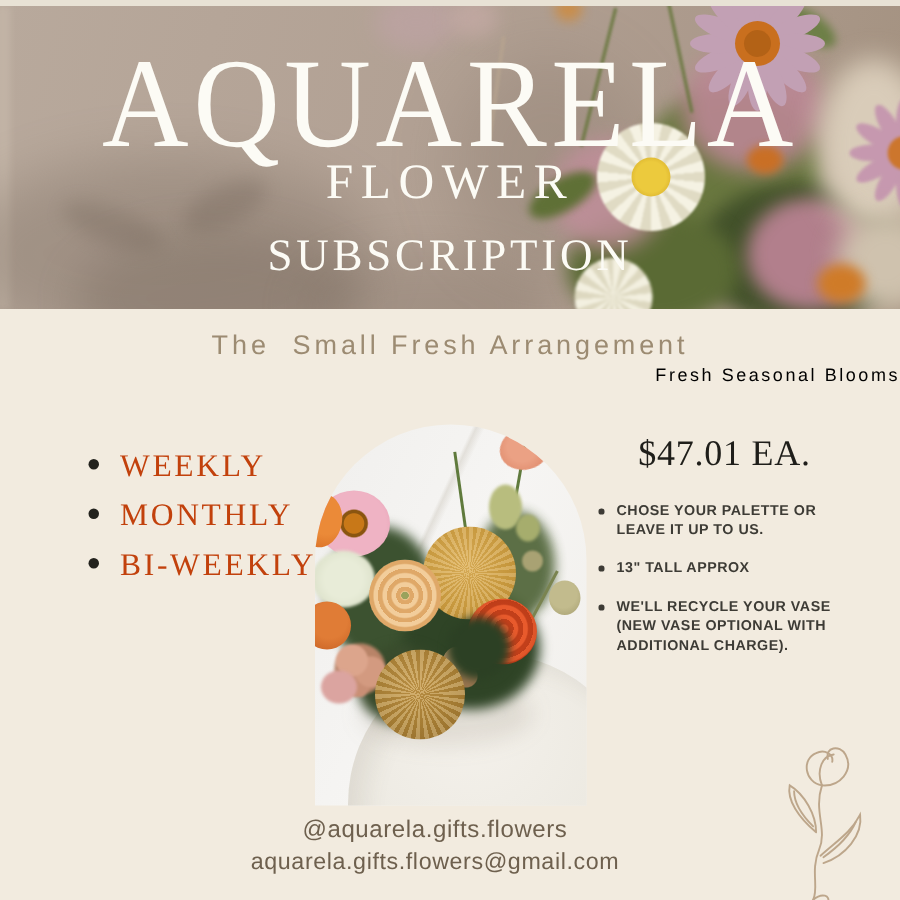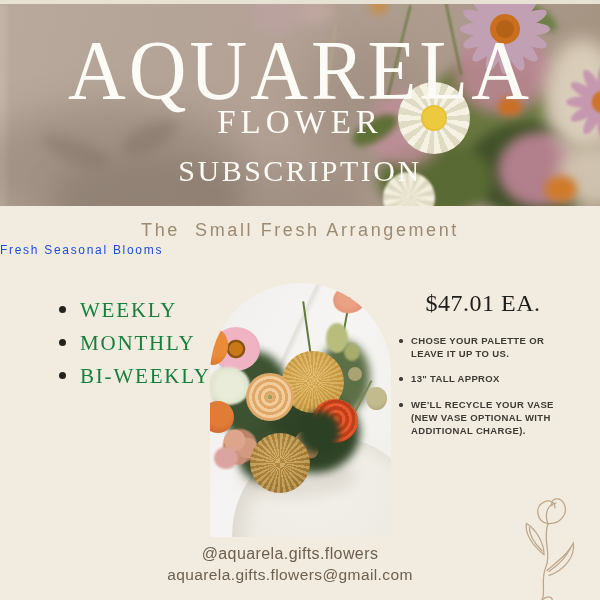--- a/index.html
+++ b/index.html
@@ -20,24 +20,24 @@
   
   .title-block{ position:absolute; left:0; top:0; width:100%; z-index:5; text-align:center;
     font-family:"Liberation Serif","DejaVu Serif",serif; color:#fcfbf5; }
   .brand-title{ position:absolute; left:0; width:100%; top:26px; font-size:80px; line-height:1;
     font-weight:400; letter-spacing:3px; transform:scaleY(1.06); }
   .brand-sub1{ position:absolute; left:0; width:100%; top:100px; font-size:33px; letter-spacing:5px; font-weight:400;text-align:center;}
   .brand-sub2{ position:absolute; left:0; width:100%; top:150px; font-size:30px; letter-spacing:2.5px; font-weight:400;}
   
   .section-heading{ position:absolute; left:0; top:216px; width:100%; text-align:center;
     font-size:18px; letter-spacing:2.6px; color:#9c8b72; white-space:pre; }
-  .section-subheading{ position:absolute; left:0; top:239px; width:100%; text-align:left;
-    font-size:12px; letter-spacing:1.7px; color:#1d4ed8; }
+  .section-subheading{ position:absolute; left:0; top:239px; width:100%; text-align:right;
+    font-size:12px; letter-spacing:1.7px; color:#000000; }
   .freq-list{ position:absolute; left:57px; top:294px; list-style:none;
-    font-family:"Liberation Serif","DejaVu Serif",serif; color:#15803d; }
+    font-family:"Liberation Serif","DejaVu Serif",serif; color:#c2410c; }
   .freq-list li{ position:relative; padding-left:23px; font-size:21px; letter-spacing:1.8px;
     margin-bottom:8px; }
   .freq-list li::before{ content:""; position:absolute; left:2px; top:8px; width:7px; height:7px;
     border-radius:50%; background:#23221d; }
   .price{ position:absolute; left:402px; top:286px; width:162px; text-align:center;
     font-family:"Liberation Serif","DejaVu Serif",serif; font-size:24px; letter-spacing:.5px;
     color:#1f1e1a; white-space:nowrap; }
   .details-list{ position:absolute; left:398px; top:331px; width:172px; list-style:none; }
   .details-list li{ position:relative; padding-left:13px; margin-bottom:13px;
     font-size:9.5px; font-weight:700; letter-spacing:.35px; line-height:1.34; color:#3d3b35; }

